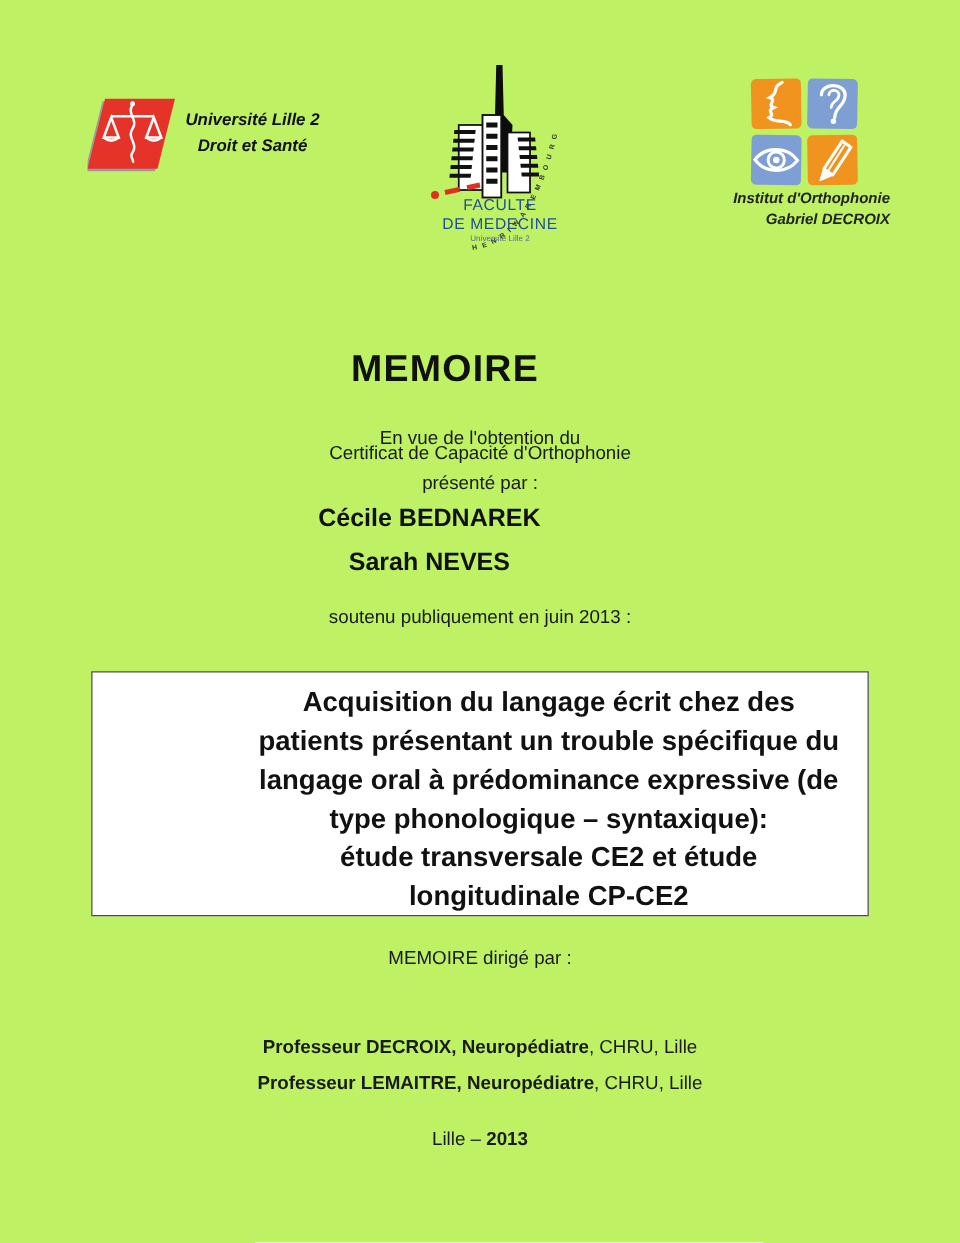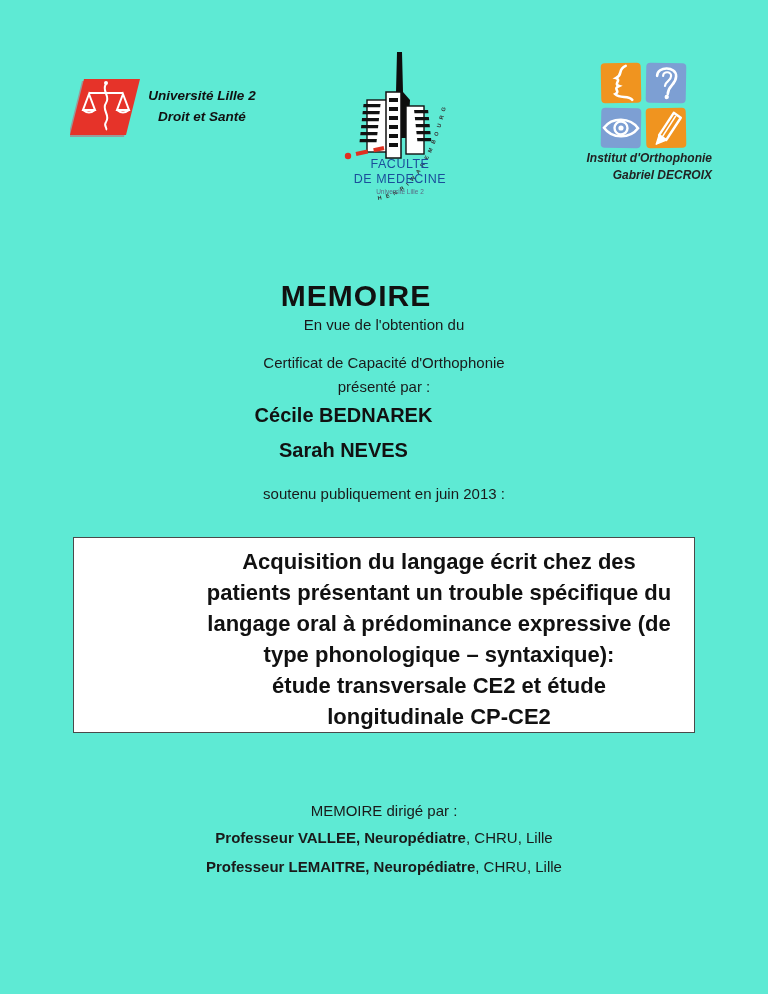--- a/index.html
+++ b/index.html
@@ -2,21 +2,21 @@
 <html><head>
 <meta charset="utf-8">
 <style>
   * { margin: 0; padding: 0; box-sizing: border-box; }
   html, body { background: #ffffff; }
   body { font-family: "Liberation Sans", sans-serif; color: #1a1a1a; }
   .page {
     position: relative;
     width: 768px;
     height: 994px;
-    background: #5eead4;
+    background: #bef264;
     overflow: hidden;
     margin: 0 auto;
   }
   .abs { position: absolute; }
 
   
   .uni-logo { left: 70px; top: 78px; width: 72px; height: 62px; }
   .uni-name {
     left: 146px; top: 85px; width: 112px;
     font-size: 13.5px; font-weight: bold; font-style: italic;
@@ -49,41 +49,41 @@
     text-align: right; font-size: 12px; font-weight: bold; font-style: italic;
     line-height: 16.5px; color: #222; white-space: pre-line;
   }
 
   
   .doc-type {
     left: 0; top: 279px; width: 712px; text-align: center;
     font-size: 30px; font-weight: bold; letter-spacing: 1px; color: #111;
   }
   .small-line { left: 0; width: 768px; text-align: center; font-size: 15px; color: #1a1a1a; }
-  .purpose-1 { top: 316px; }
+  .purpose-1 { top: 342px; }
   .purpose-2 { top: 354px; }
   .presented  { top: 378px; }
   .author { left: 0; width: 687px; text-align: center; font-size: 20px; font-weight: bold; color: #111; }
   .author-1 { top: 404px; }
   .author-2 { top: 439px; }
   .defense { top: 485px; }
 
   
   .title-box {
     left: 73px; top: 537px; width: 622px; height: 196px;
     border: 1px solid #4a4a4a; background: #ffffff;
   }
   .title-text {
     left: 73px; top: 546px; width: 732px;
     text-align: center; font-size: 22px; font-weight: bold;
     line-height: 31px; color: #111; white-space: pre-line;
   }
 
   
-  .directed { top: 802px; }
+  .directed { top: 758px; }
   .director-line { left: 0; width: 768px; text-align: center; font-size: 15px; color: #1a1a1a; }
   .director-1 { top: 829px; }
   .director-2 { top: 858px; }
   .director-line b { font-weight: bold; }
   .place-line { left: 0; top: 903px; width: 768px; text-align: center; font-size: 15px; color: #1a1a1a; }
   .place-line b { font-weight: bold; }
 </style>
 </head>
 <body>
 
@@ -201,16 +201,17 @@
 
   <div class="abs title-box"></div>
   <div class="abs title-text">Acquisition du langage écrit chez des
 patients présentant un trouble spécifique du
 langage oral à prédominance expressive (de
 type phonologique – syntaxique):
 étude transversale CE2 et étude
 longitudinale CP-CE2</div>
 
   <div class="abs small-line directed">MEMOIRE dirigé par :</div>
-  <div class="abs director-line director-1"><b>Professeur VALLEE, Neuropédiatre</b><span>, CHRU, Lille</span></div>
+  <div class="abs director-line director-1"><b>Professeur DECROIX, Neuropédiatre</b><span>, CHRU, Lille</span></div>
   <div class="abs director-line director-2"><b>Professeur LEMAITRE, Neuropédiatre</b><span>, CHRU, Lille</span></div>
+  <div class="abs place-line"><span>Lille – </span><b>2013</b></div>
 
 </div>
 
 </body></html>

